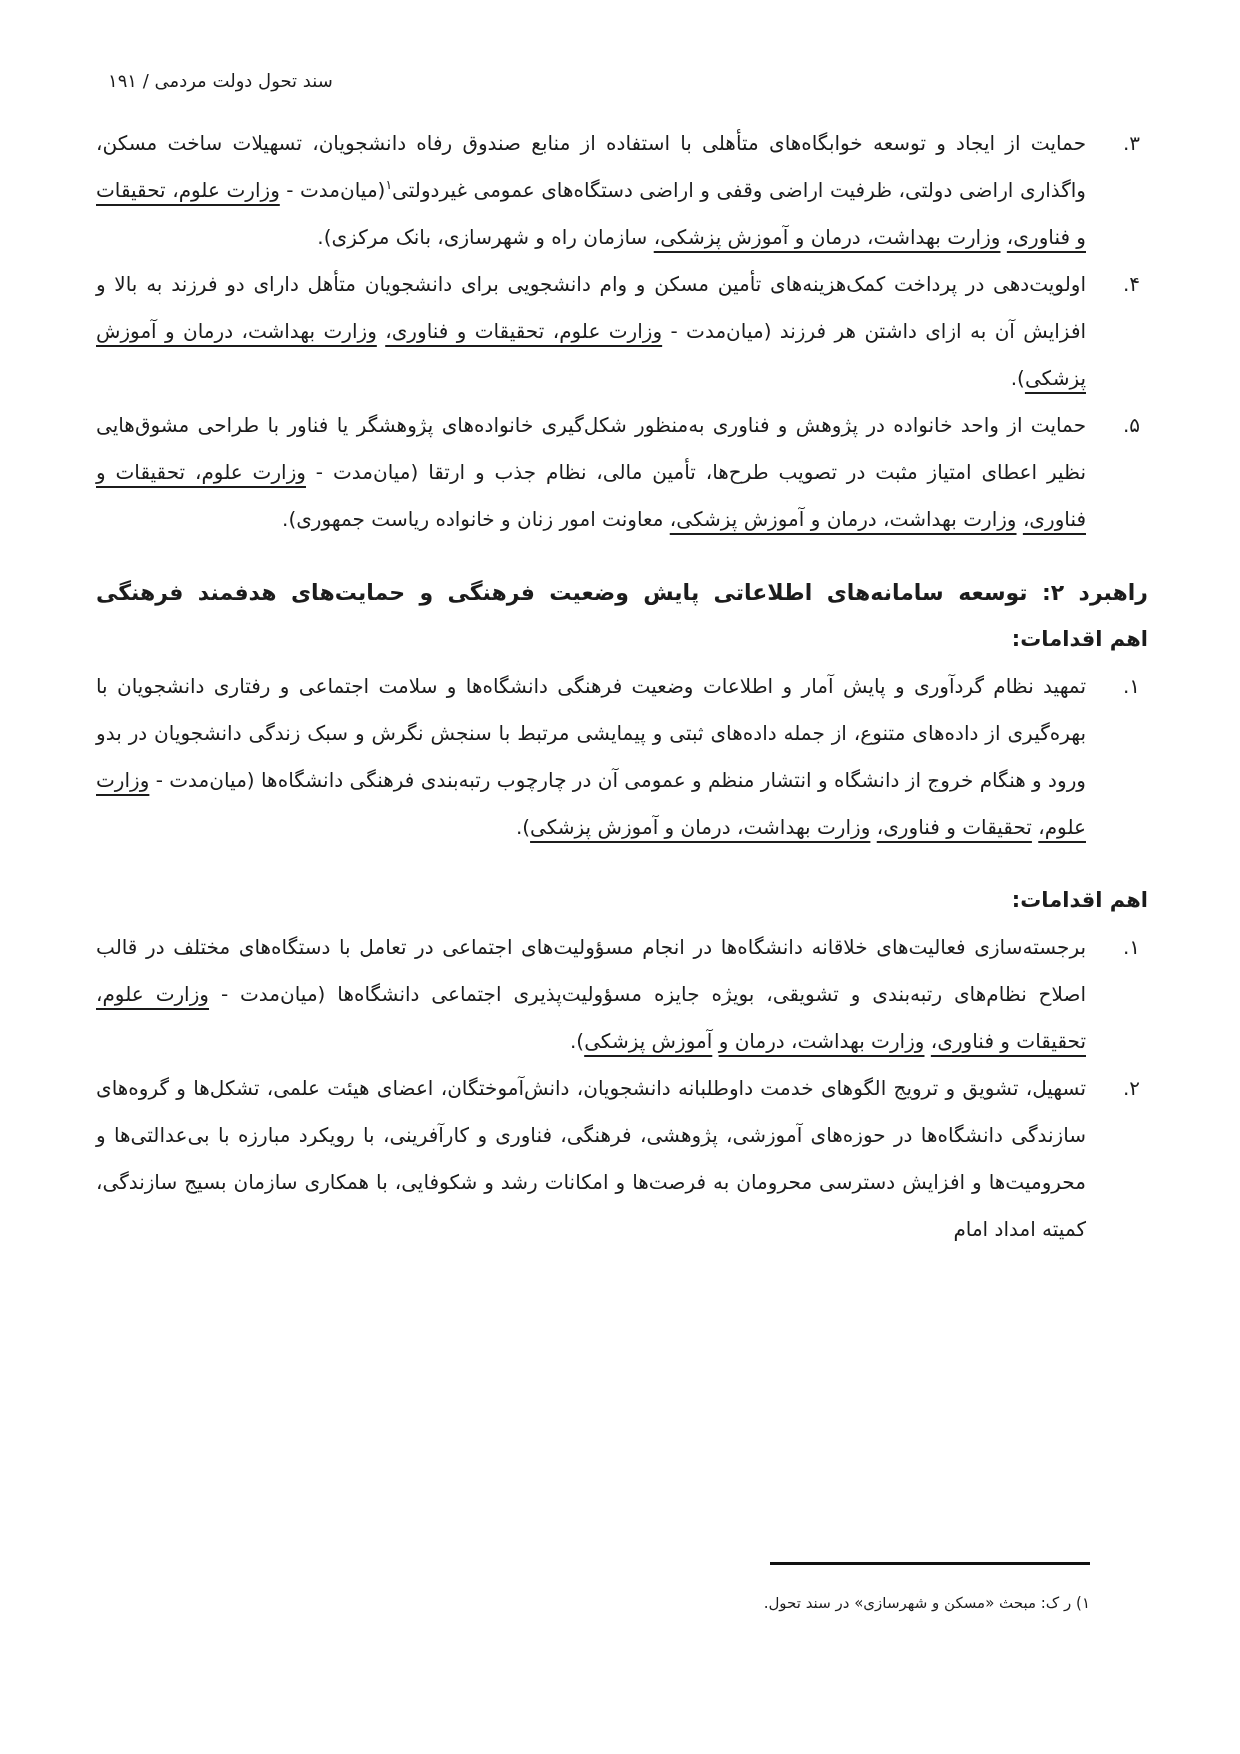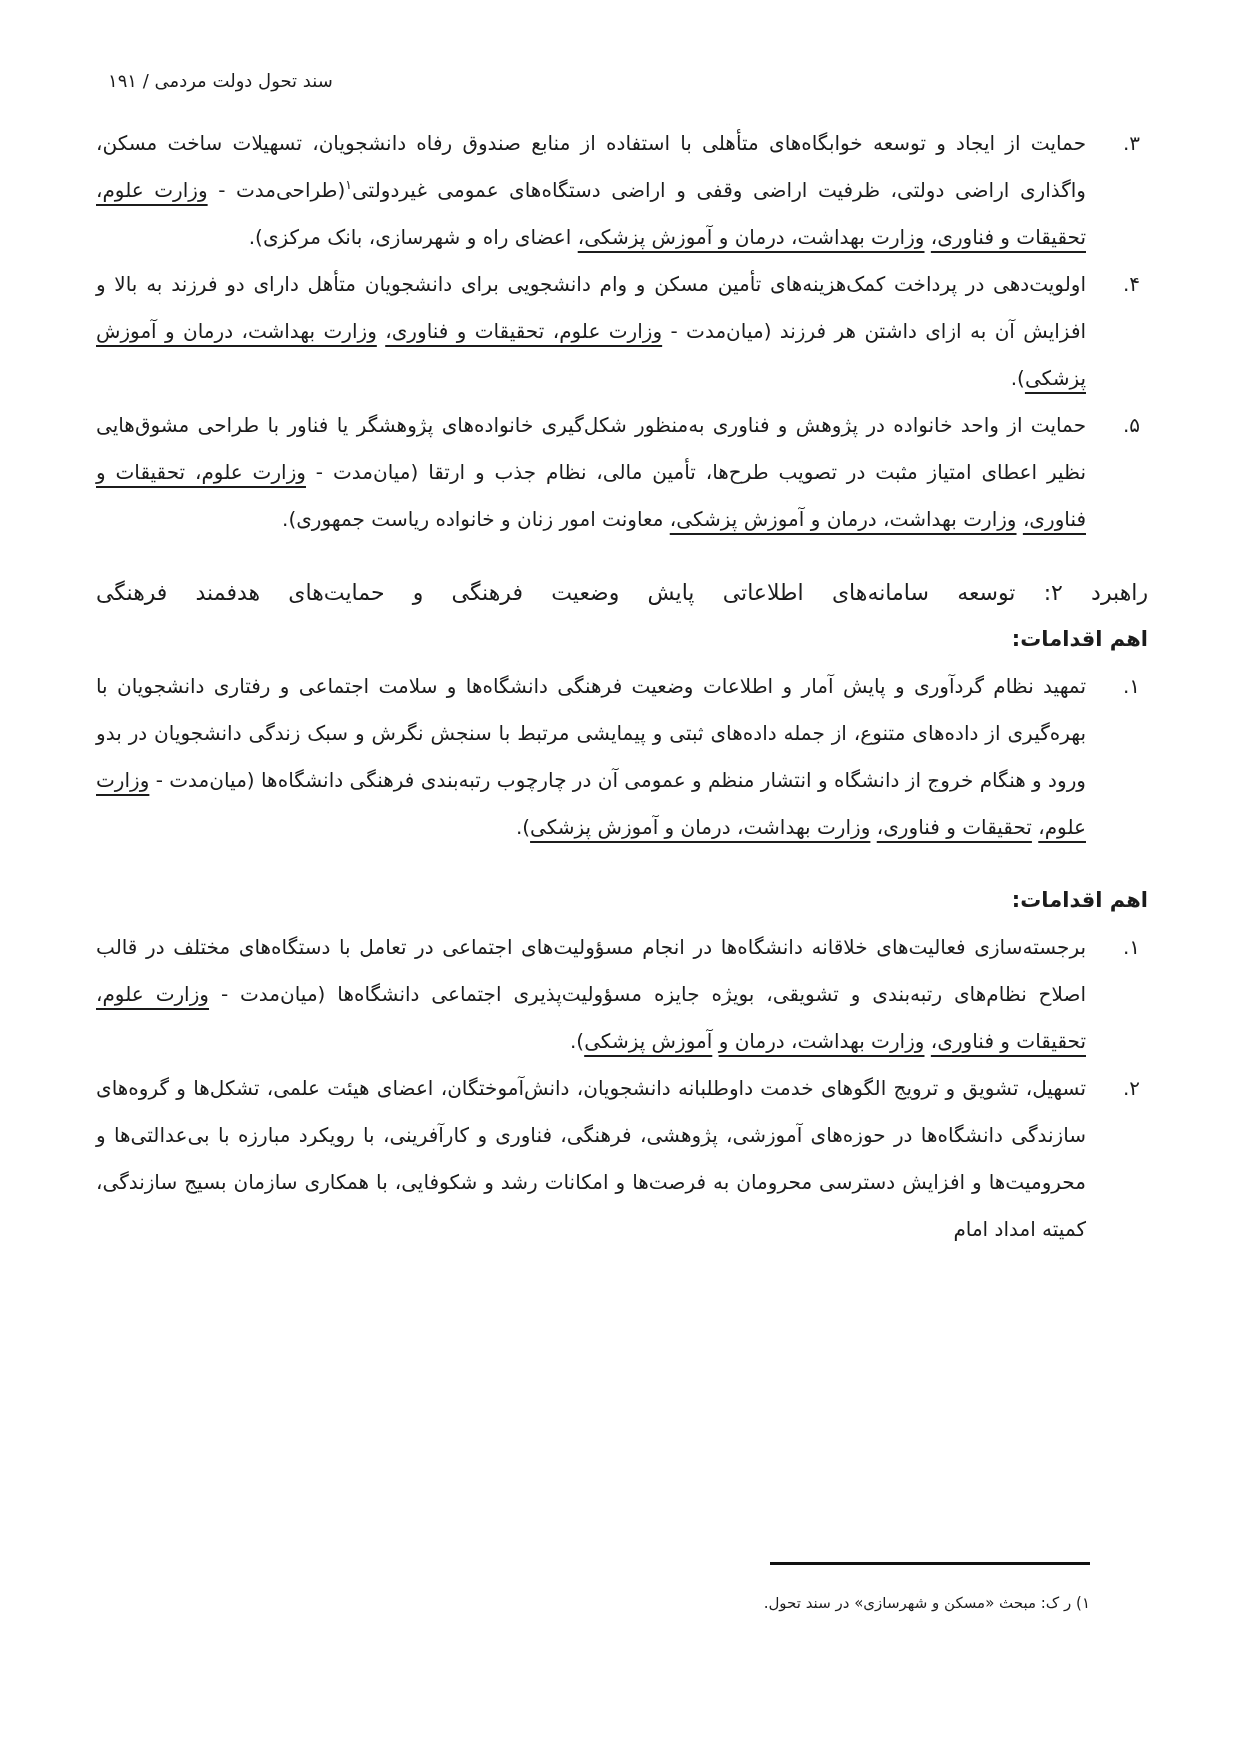--- a/index.html
+++ b/index.html
@@ -41,21 +41,21 @@
     right: 8px;
     top: 0;
   }
   .item-body u {
     text-decoration: underline;
     text-underline-offset: 7px;
     text-decoration-thickness: 1.6px;
   }
   sup { font-size: 0.62em; line-height: 0; }
   .strategy-heading {
-    font-weight: 400;
+    font-weight: 700;
     font-size: 22px;
     margin-top: 26px;
   }
   .stretch-line { text-align: justify; text-align-last: justify; }
   .center-line { text-align: center; text-align-last: center; }
   .subhead {
     font-weight: 700;
     font-size: 21px;
   }
   .footnote-rule {
@@ -81,21 +81,21 @@
 
 <div class="page">
 
   <div class="running-header">سند تحول دولت مردمی / ۱۹۱</div>
 
   <div class="content">
 
     <div class="list">
   <div class="item">
     <span class="item-num">۳.</span>
-    <span class="item-body"><span>حمایت از ایجاد و توسعه خوابگاه‌های متأهلی با استفاده از منابع صندوق رفاه دانشجویان، تسهیلات ساخت مسکن، واگذاری اراضی دولتی، ظرفیت اراضی وقفی و اراضی دستگاه‌های عمومی غیردولتی</span><sup>۱</sup><span>(طراحی‌مدت - </span><u>وزارت علوم، تحقیقات و فناوری،</u><span> </span><u>وزارت بهداشت، درمان و آموزش پزشکی،</u><span> اعضای راه و شهرسازی، بانک مرکزی).</span></span>
+    <span class="item-body"><span>حمایت از ایجاد و توسعه خوابگاه‌های متأهلی با استفاده از منابع صندوق رفاه دانشجویان، تسهیلات ساخت مسکن، واگذاری اراضی دولتی، ظرفیت اراضی وقفی و اراضی دستگاه‌های عمومی غیردولتی</span><sup>۱</sup><span>(میان‌مدت - </span><u>وزارت علوم، تحقیقات و فناوری،</u><span> </span><u>وزارت بهداشت، درمان و آموزش پزشکی،</u><span> سازمان راه و شهرسازی، بانک مرکزی).</span></span>
   </div>
 
   <div class="item">
     <span class="item-num">۴.</span>
     <span class="item-body"><span>اولویت‌دهی در پرداخت کمک‌هزینه‌های تأمین مسکن و وام دانشجویی برای دانشجویان متأهل دارای دو فرزند به بالا و افزایش آن به ازای داشتن هر فرزند (میان‌مدت - </span><u>وزارت علوم، تحقیقات و فناوری،</u><span> </span><u>وزارت بهداشت، درمان و آموزش پزشکی</u><span>).</span></span>
   </div>
 
   <div class="item">
     <span class="item-num">۵.</span>
     <span class="item-body"><span>حمایت از واحد خانواده در پژوهش و فناوری به‌منظور شکل‌گیری خانواده‌های پژوهشگر یا فناور با طراحی مشوق‌هایی نظیر اعطای امتیاز مثبت در تصویب طرح‌ها، تأمین مالی، نظام جذب و ارتقا (میان‌مدت - </span><u>وزارت علوم، تحقیقات و فناوری،</u><span> </span><u>وزارت بهداشت، درمان و آموزش پزشکی،</u><span> معاونت امور زنان و خانواده ریاست جمهوری).</span></span>

